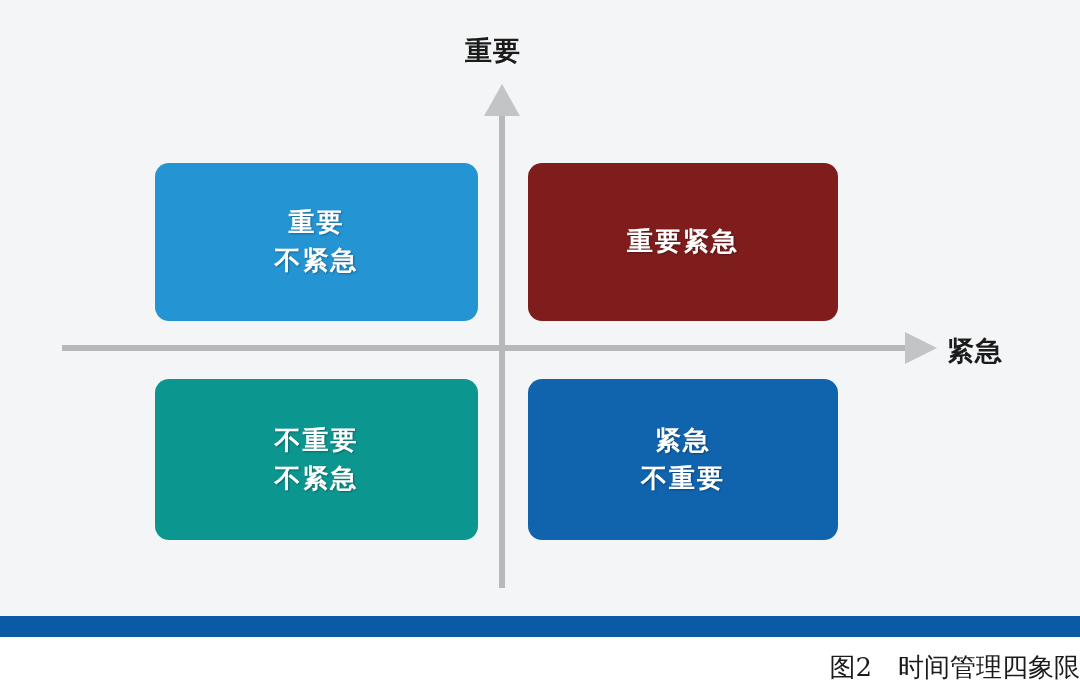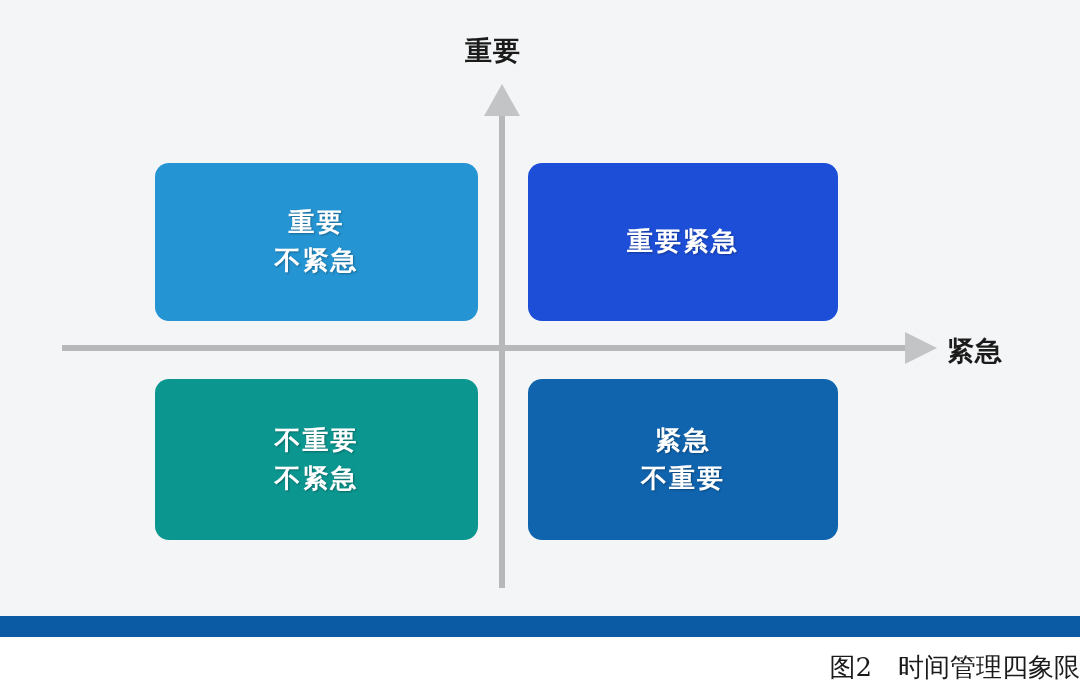--- a/index.html
+++ b/index.html
@@ -117,21 +117,21 @@
     top: 163px;
     width: 323px;
     height: 158px;
     background: #2494d2;
   }
   #quadrant-important-urgent {
     left: 528px;
     top: 163px;
     width: 310px;
     height: 158px;
-    background: #1d4ed8;
+    background: #7f1d1d;
   }
   #quadrant-not-important-not-urgent {
     left: 155px;
     top: 379px;
     width: 323px;
     height: 161px;
     background: #0c9690;
   }
   #quadrant-urgent-not-important {
     left: 528px;

